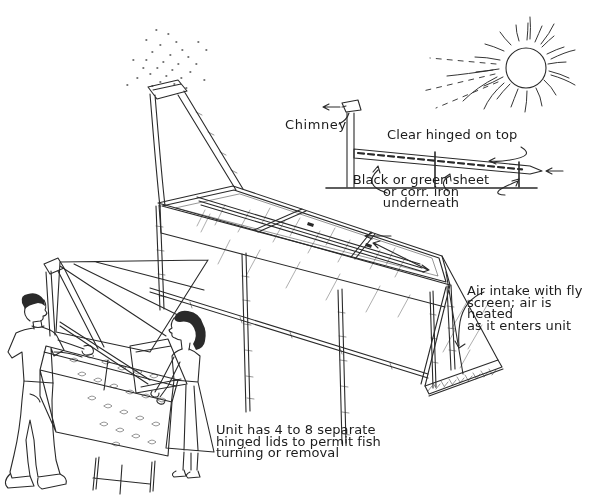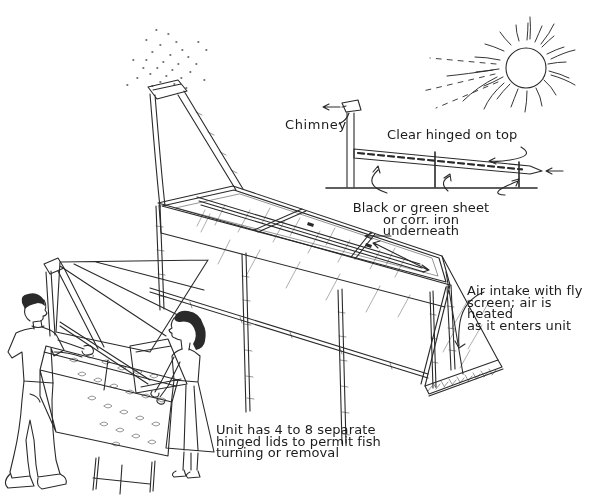--- a/index.html
+++ b/index.html
@@ -159,21 +159,21 @@
       <path d="M182,349 Q174,352 172,356 L174,380 L198,382 L200,356 Q195,351 189,349 M174,380 L166,448 L214,452 L198,382 M186,385 L184,450 M194,386 L198,450"></path>
       <path d="M174,357 L162,380 L155,392 M180,362 L168,386 L160,397 M152,391 q-3,4 2,6 q5,1 5,-4 M158,398 q-3,4 2,6 q5,1 5,-4"></path>
       <path d="M184,452 L183,470 M191,453 L191,470 M198,453 L197,470"></path>
       <path d="M176,471 q-6,3 -2,6 l12,-1 l-2,-6 M190,472 q-6,3 -2,6 l12,-1 l-2,-6"></path>
     </g>
   </g>
 </svg>
 
   <div class="label lbl-chimney" style="left:285px;top:119px;">Chimney</div>
   <div class="label" style="left:387px;top:129px;">Clear hinged on top</div>
-  <div class="label c" style="left:352px;top:202px;width:138px;">Black or green sheet
+  <div class="label c" style="left:352px;top:174px;width:138px;">Black or green sheet
 or corr. iron underneath</div>
   <div class="label" style="left:467px;top:285px;">Air intake with fly
 screen; air is heated
 as it enters unit</div>
   <div class="label" style="left:216px;top:424px;">Unit has 4 to 8 separate
 hinged lids to permit fish
 turning or removal</div>
 </div>
 
 </body></html>

